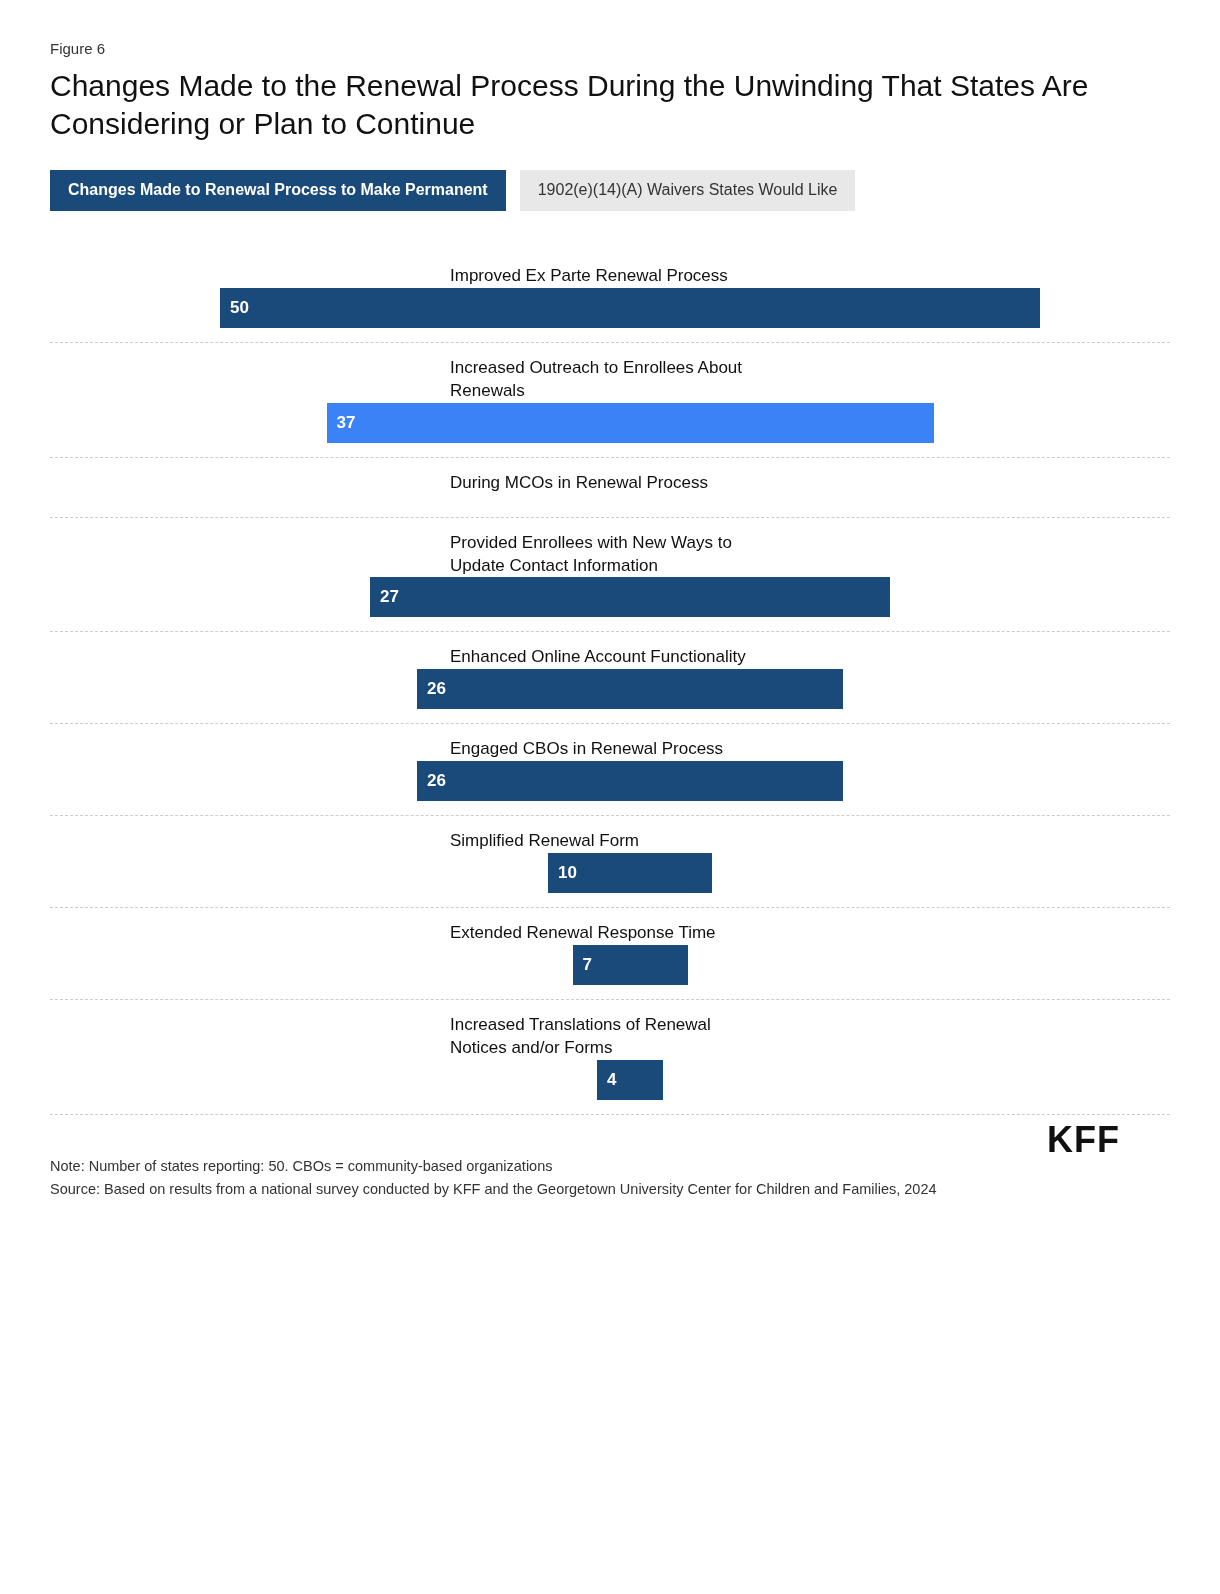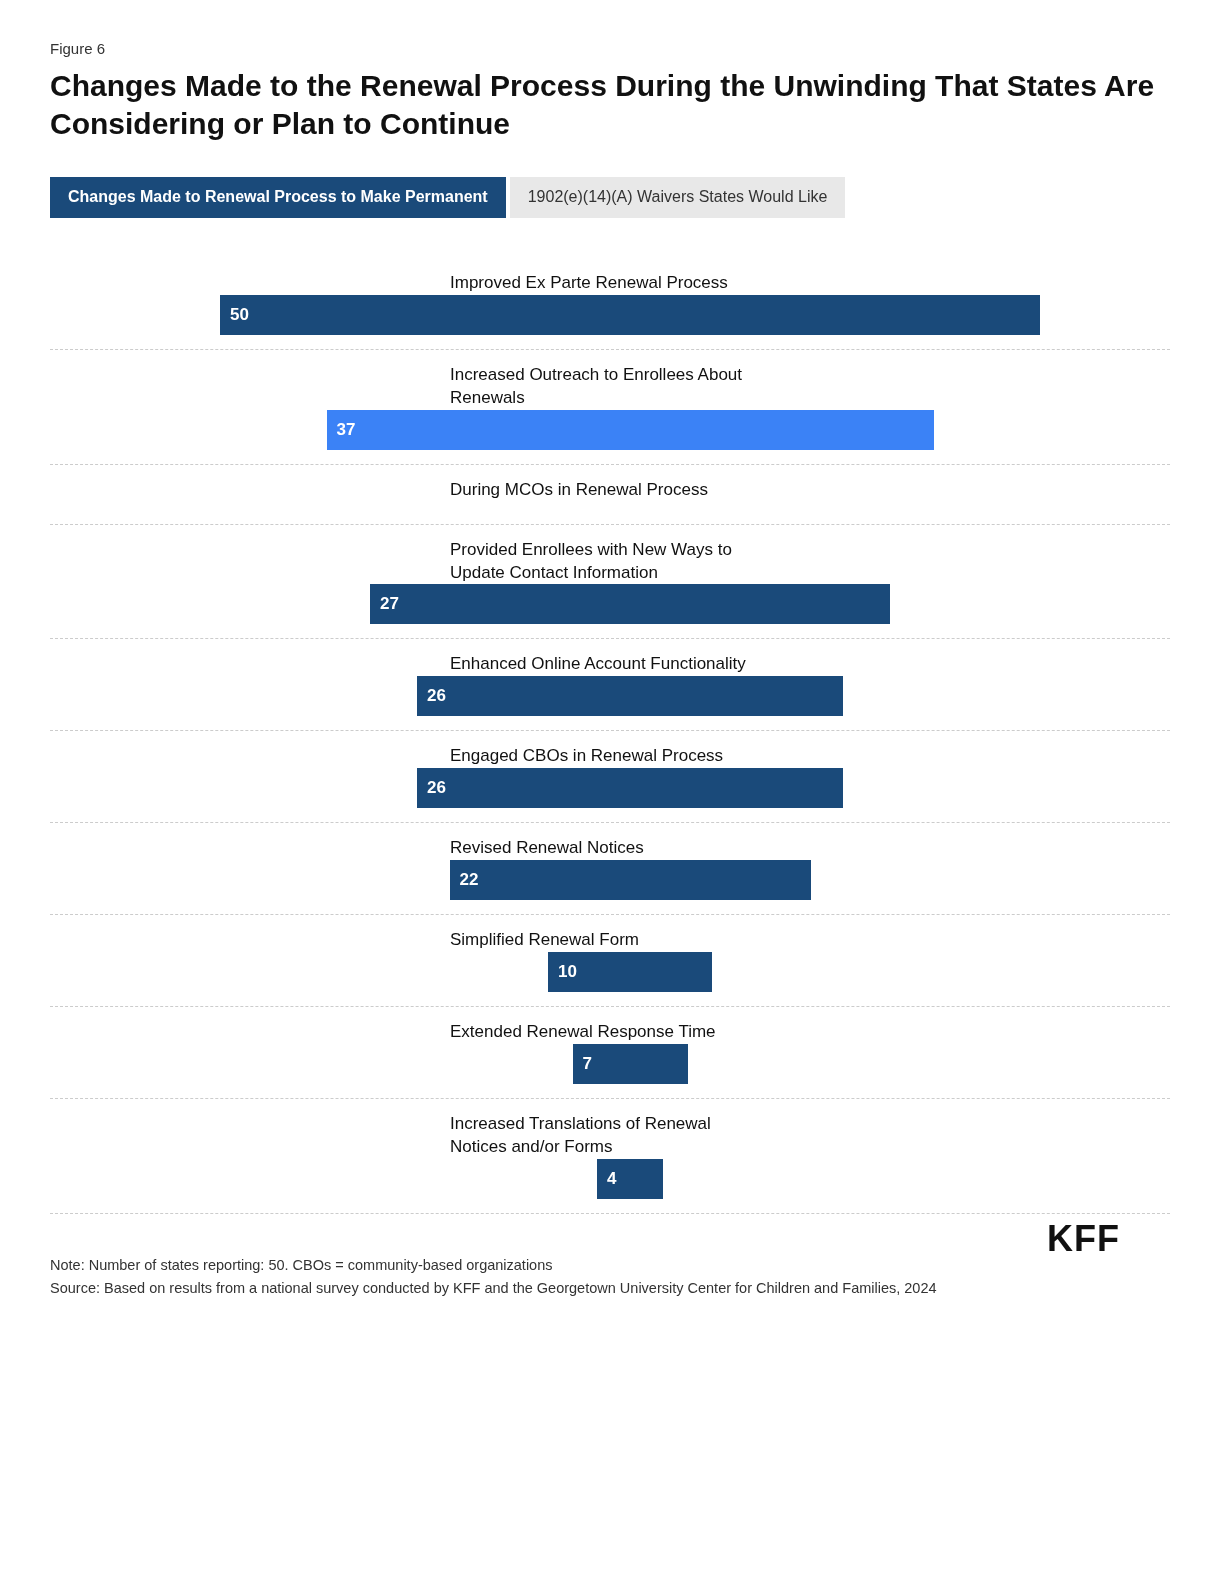--- a/index.html
+++ b/index.html
@@ -13,31 +13,31 @@
     }
     .figure-label {
       font-size: 15px;
       color: #333;
       margin-bottom: 10px;
       font-weight: normal;
       font-family: Arial, sans-serif;
     }
     .chart-title {
       font-size: 30px;
-      font-weight: 700;
+      font-weight: 400;
       line-height: 1.25;
-      margin-bottom: 35px;
+      margin-bottom: 28px;
       color: #111;
       font-family: Arial, sans-serif;
     }
     .tabs-row {
       display: flex;
       flex-direction: row;
       align-items: flex-start;
-      gap: 4px;
+      gap: 14px;
       margin-bottom: 40px;
       flex-wrap: wrap;
     }
     .tab-active {
       background: #1a4a7a;
       color: #ffffff;
       padding: 10px 18px;
       font-size: 16px;
       font-weight: 600;
       border: none;
@@ -168,28 +168,20 @@
     </div>
     <div class="bar-row">
       <div class="bar-label">Engaged CBOs in Renewal Process</div>
       <div class="bar-container">
         <div class="bar" style="width: 426px; background: rgb(26, 74, 122);">
           <span class="bar-value">26</span>
         </div>
       </div>
     </div>
     <div class="bar-row">
-      <div class="bar-label">Revised Renewal Notices</div>
-      <div class="bar-container">
-        <div class="bar" style="width: 361px; background: rgb(26, 74, 122);">
-          <span class="bar-value">22</span>
-        </div>
-      </div>
-    </div>
-    <div class="bar-row">
       <div class="bar-label">Simplified Renewal Form</div>
       <div class="bar-container">
         <div class="bar" style="width: 164px; background: rgb(26, 74, 122);">
           <span class="bar-value">10</span>
         </div>
       </div>
     </div>
     <div class="bar-row">
       <div class="bar-label">Extended Renewal Response Time</div>
       <div class="bar-container">

